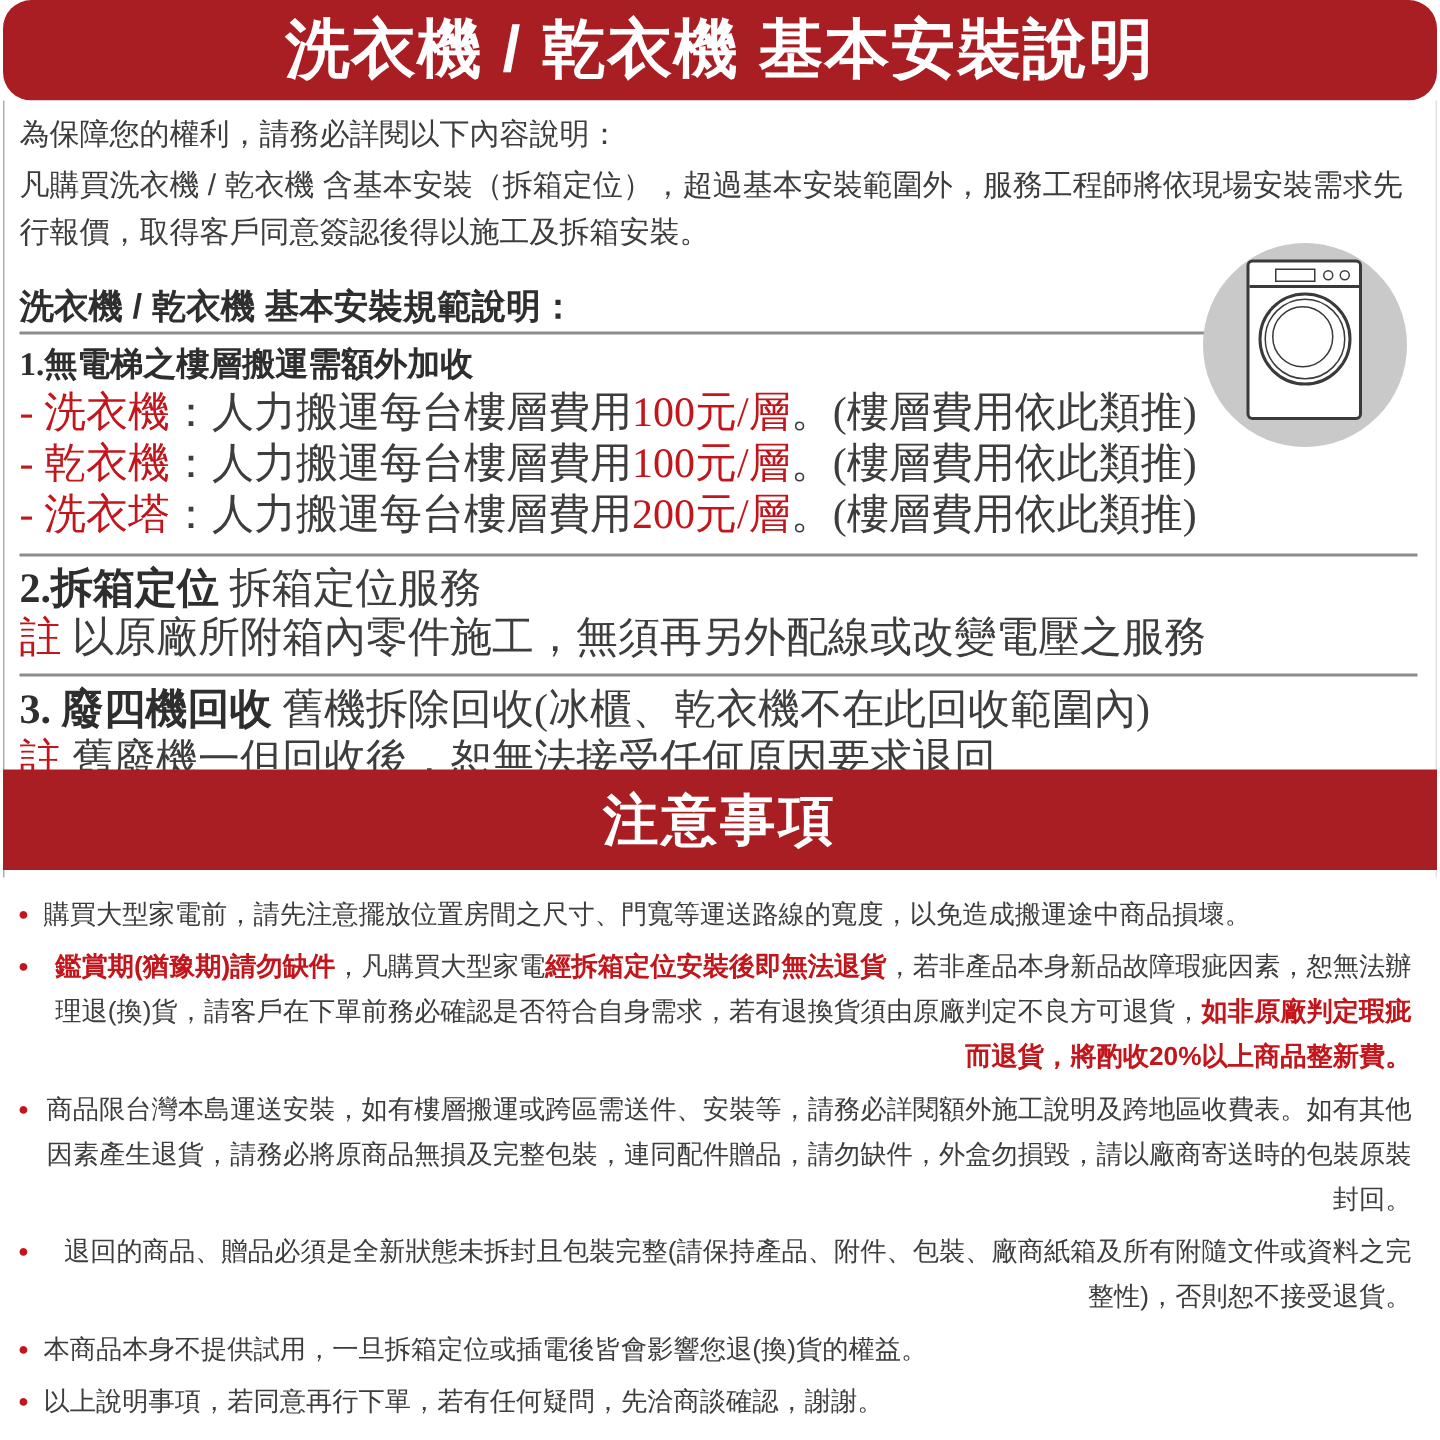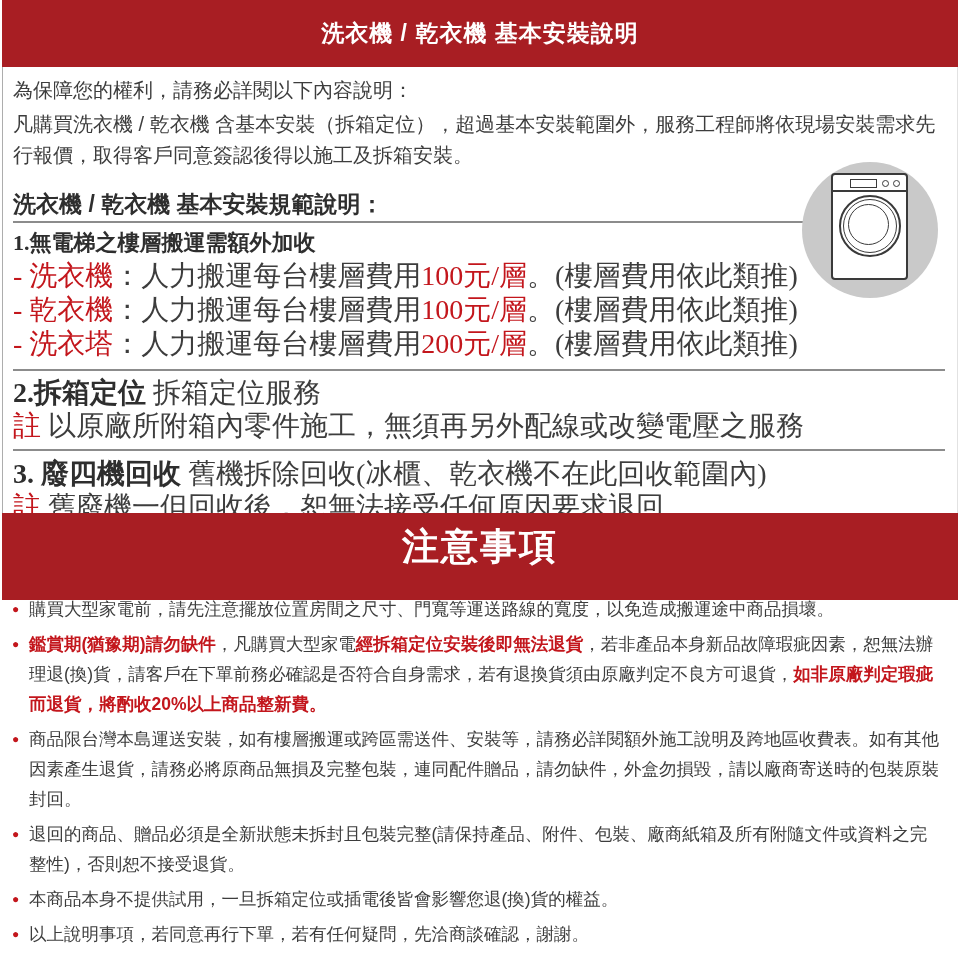--- a/index.html
+++ b/index.html
@@ -11,22 +11,22 @@
     --ink-dark:#2E2E2E;
   }
   *{margin:0;padding:0;box-sizing:border-box;}
   html,body{width:960px;height:960px;background:#fff;overflow:hidden;
     font-family:"Liberation Sans","DejaVu Sans",sans-serif;color:var(--ink);}
   .page{position:relative;width:960px;height:960px;background:#fff;}
 
   
   .banner{position:absolute;left:2px;right:2px;background:var(--banner-red);
     color:#fff;font-weight:bold;text-align:center;}
-  #banner1{top:0;height:67px;font-size:23px;line-height:67px;letter-spacing:1px;}
-  #banner2{top:513px;height:87px;font-size:37px;line-height:67px;letter-spacing:2px;}
+  #banner1{top:0;height:67px;font-size:43px;line-height:67px;letter-spacing:1px;border-radius:19px;}
+  #banner2{top:513px;height:67px;font-size:37px;line-height:67px;letter-spacing:2px;}
 
   
   #content{position:absolute;top:67px;left:2px;right:2px;height:518px;
     border-left:1px solid #ADADAD;border-right:1px solid #E2E2E2;
     padding:2px 12px 0 10px;background:#fff;}
   .intro-line1{font-size:20px;line-height:26px;margin-top:8px;}
   .intro-para{font-size:20px;line-height:31px;margin-top:6px;max-width:935px;}
   .spec-heading{font-size:23px;line-height:30px;font-weight:bold;color:var(--ink-dark);margin-top:18px;}
   .divider1{width:794px;border-top:2px solid var(--line-gray);margin-top:2px;}
 
@@ -59,21 +59,21 @@
     width:62px;height:62px;border:2px solid #3A3A3A;border-radius:50%;}
   .washer-door .ring2{position:absolute;left:2px;top:2px;width:54px;height:54px;
     border:1.5px solid #3A3A3A;border-radius:50%;}
   .washer-door .ring3{position:absolute;left:7px;top:7px;width:41px;height:41px;
     border:1.5px solid #3A3A3A;border-radius:50%;}
 
   
   #notices{position:absolute;top:580px;left:2px;right:2px;padding:14px 8px 0 10px;list-style:none;}
   .notice{display:flex;margin-bottom:5px;}
   .notice .dot{flex:none;width:17px;color:var(--accent-red);font-size:12px;line-height:30px;}
-  .notice .txt{font-size:17.5px;line-height:30px;max-width:912px;}
+  .notice .txt{font-size:17.5px;line-height:30px;max-width:912px;text-align:right;}
 </style>
 </head>
 <body>
 
 <div class="page">
 
   <div id="banner1" class="banner">洗衣機 / 乾衣機 基本安裝說明</div>
 
   <div id="content">
     <div class="intro-line1">為保障您的權利，請務必詳閱以下內容說明：</div>

